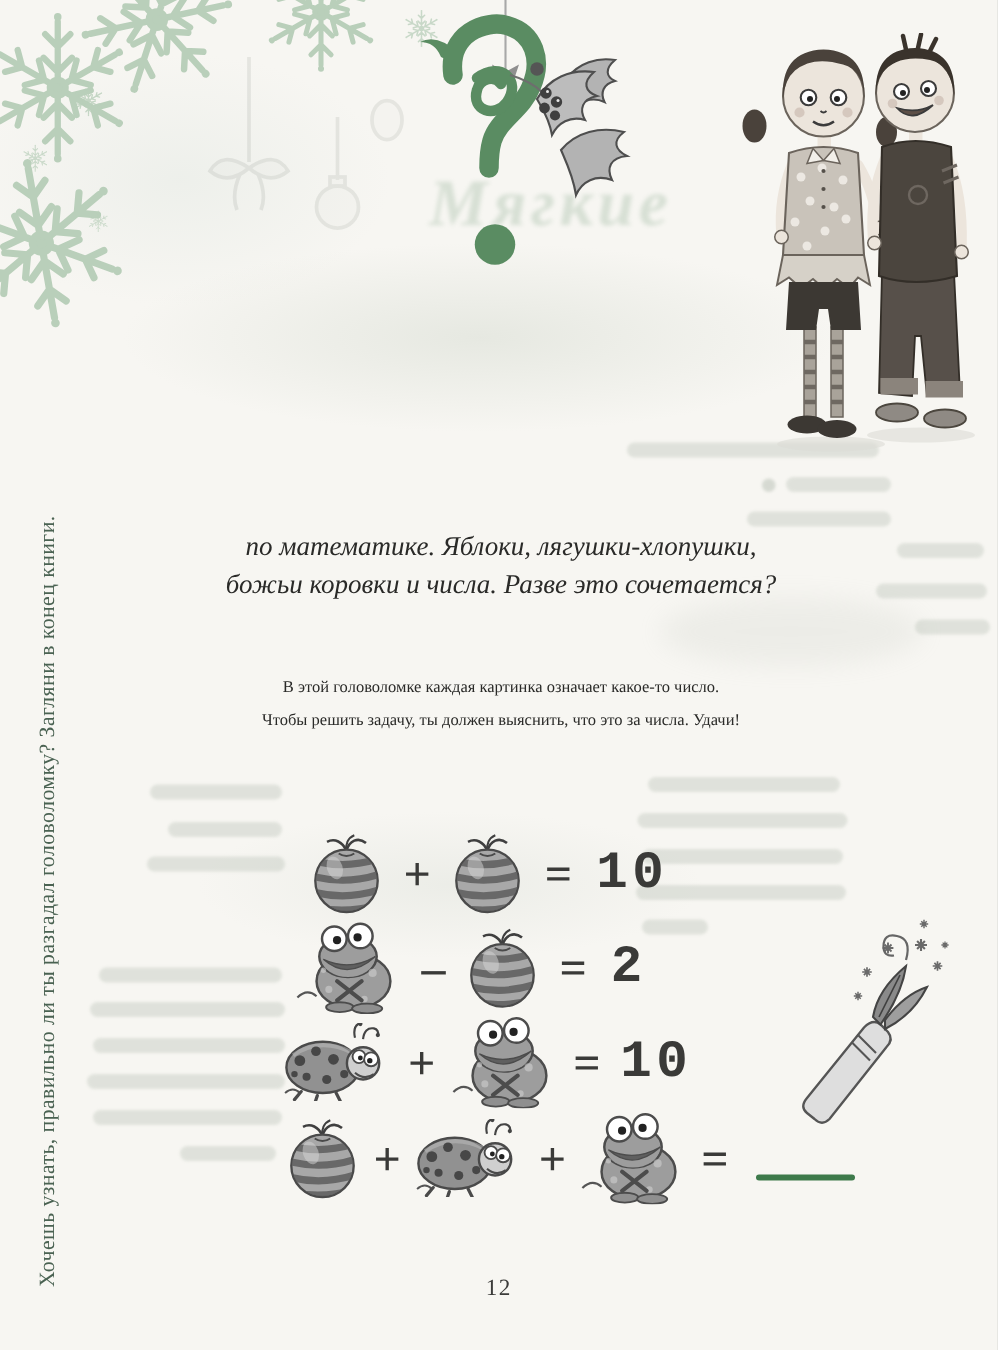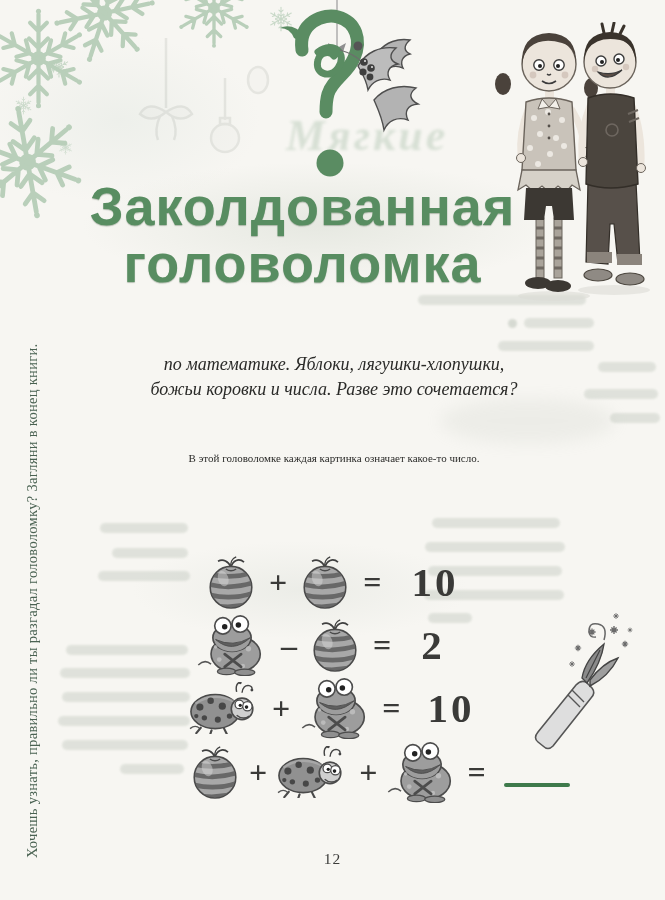--- a/index.html
+++ b/index.html
@@ -34,21 +34,21 @@
     font-size:11px;line-height:22px;color:#2a2a28;
   }
   
   .equations{position:absolute;left:187px;top:0;width:440px;}
   .eq-row{position:absolute;display:flex;align-items:center;height:64px;}
   .eq-row.row-0{top:550px;left:18px;gap:12px;}
   .eq-row.row-1{top:613px;left:8px;gap:12px;}
   .eq-row.row-2{top:676px;left:0px;gap:9px;}
   .eq-row.row-3{top:740px;left:2px;gap:8px;}
   .op{font-weight:bold;font-size:32px;color:#3a3a38;line-height:1;}
-  .result{font-weight:bold;font-size:41px;color:#3a3a38;letter-spacing:3px;margin-left:18px;line-height:1;}
+  .result{font-weight:bold;font-size:35px;color:#3a3a38;letter-spacing:3px;margin-left:4px;line-height:1;font-family:Liberation Mono, monospace;}
   .answer-line{display:inline-block;width:66px;height:4px;background:#3e7a4b;border-radius:2px;margin-left:10px;margin-top:26px;}
   .term-icon{flex:none;}
   
   .pagenum{position:absolute;left:0;right:0;top:850px;text-align:center;font-size:15.5px;color:#3c3c3a;letter-spacing:1px;}
   
   .flake{position:absolute;color:#b9cfba;}
   .ghost-line{position:absolute;height:10px;border-radius:5px;background:#aab4a8;opacity:.3;filter:blur(1.2px);}
   .ghost-dot{position:absolute;width:9px;height:9px;border-radius:50%;background:#9aa698;opacity:.35;filter:blur(1px);}
   .ghost-head{
     position:absolute;left:286px;top:110px;font-style:italic;font-weight:bold;
@@ -320,34 +320,31 @@
       <circle cx="109" cy="39" r="5" fill="#fff" stroke="#3b3b3b" stroke-width="1.4"></circle>
       <circle cx="127" cy="37" r="5" fill="#fff" stroke="#3b3b3b" stroke-width="1.4"></circle>
       <circle cx="110" cy="40" r="2" fill="#222"></circle>
         <circle cx="126" cy="38" r="2" fill="#222"></circle>
       <path d="M106 50 Q 116 61 130 48 Q 119 54 106 50 Z" fill="#5d4f47" stroke="#3b3b3b" stroke-width="1.2"></path>
       <circle cx="103" cy="47" r="3.2" fill="#cfc0b6" opacity=".8"></circle>
         <circle cx="134" cy="45" r="3.2" fill="#cfc0b6" opacity=".8"></circle>
     </g>
   </svg>
 
-  <div class="title">
-    <div>Заколдованная</div>
-    <div>головоломка</div>
-  </div>
 
   <div class="vnote">Хочешь узнать, правильно ли ты разгадал головоломку? Загляни в конец книги.</div>
 
   <div class="intro">
     <div>по математике. Яблоки, лягушки-хлопушки,</div>
     <div>божьи коровки и числа. Разве это сочетается?</div>
   </div>
 
   <div class="instructions">
     <div>В этой головоломке каждая картинка означает какое-то число.</div>
+    <div>Чтобы решить задачу, ты должен выяснить, что это за числа. Удачи!</div>
   </div>
 
   <div class="equations">
       <div class="eq-row row-0">
         <svg width="52" height="56" class="term-icon">
           <use href="#sym-apple"></use>
         </svg>
         <span class="op">+</span>
         <svg width="52" height="56" class="term-icon">
           <use href="#sym-apple"></use>

